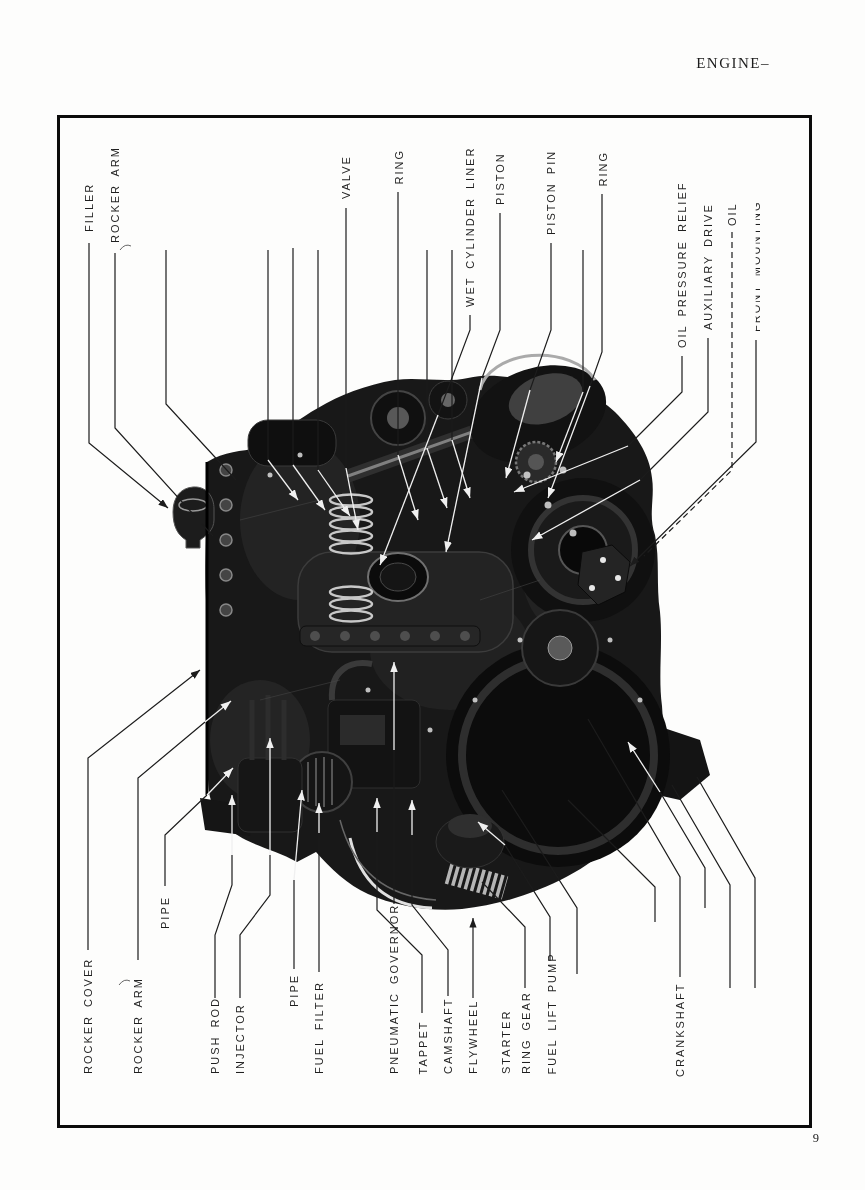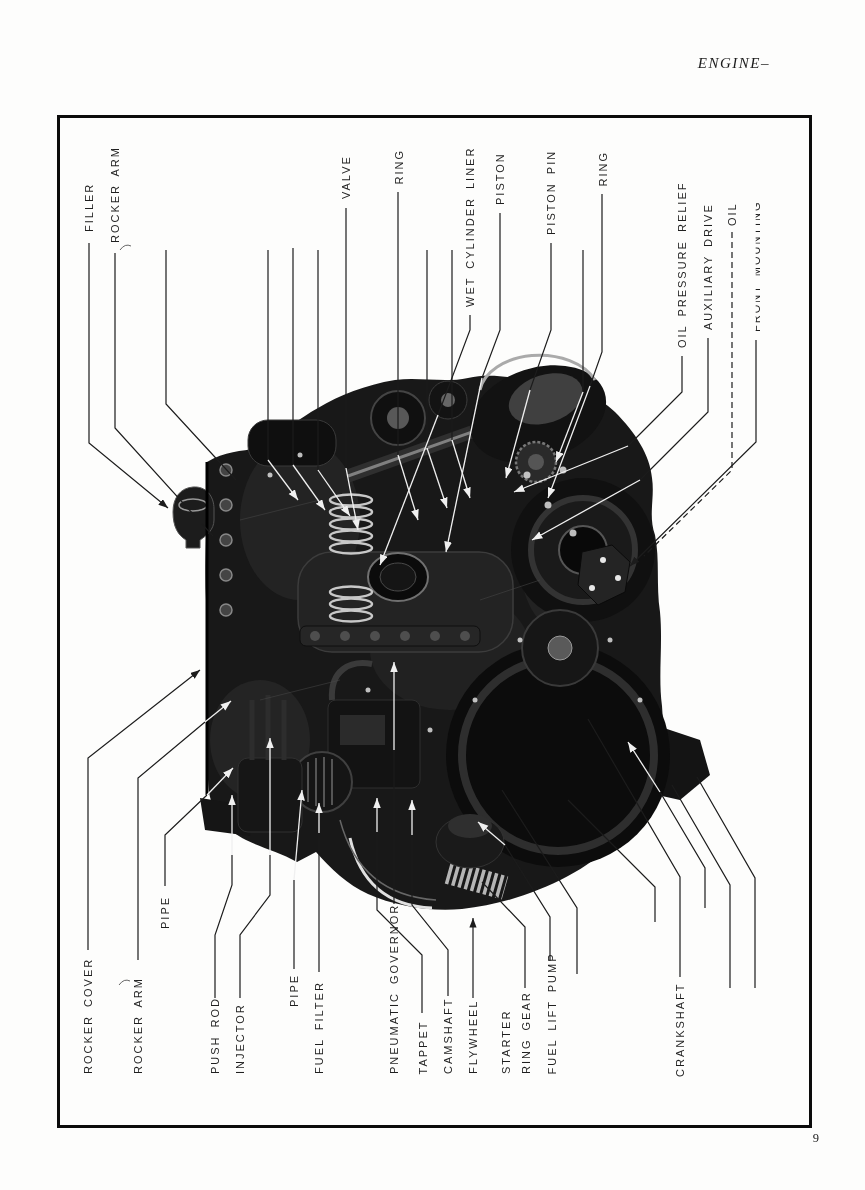--- a/index.html
+++ b/index.html
@@ -1,19 +1,19 @@
 <!DOCTYPE html>
 <html><head>
 <meta charset="utf-8">
 <style>
   html,body{margin:0;padding:0;background:#e8e8e6;}
   .page{position:relative;width:865px;height:1190px;background:#fdfdfc;overflow:hidden;
         font-family:"Liberation Sans",sans-serif;}
   .running-head{position:absolute;top:55px;right:95px;
-        font-family:"Liberation Serif",serif;font-style:italic;font-size:15px;
+        font-family:"Liberation Serif",serif;font-size:15px;
         letter-spacing:1.5px;color:#1c1c1c;}
   .frame{position:absolute;left:57px;top:115px;width:749px;height:1007px;
         border:3px solid #0b0b0b;z-index:1;}
   .figure-svg{position:absolute;left:0;top:0;width:865px;height:1190px;z-index:2;}
   .label-layer{position:absolute;left:0;top:0;width:865px;height:1190px;z-index:3;}
   .vlabel{position:absolute;height:16px;line-height:16px;font-size:11px;
         letter-spacing:2px;word-spacing:3px;color:#1f1f1f;white-space:nowrap;
         transform:rotate(-90deg);text-align:left;}
   .vlabel.clipped{clip-path:inset(48% 0 0 0);}
   .page-number{position:absolute;top:1131px;right:46px;

